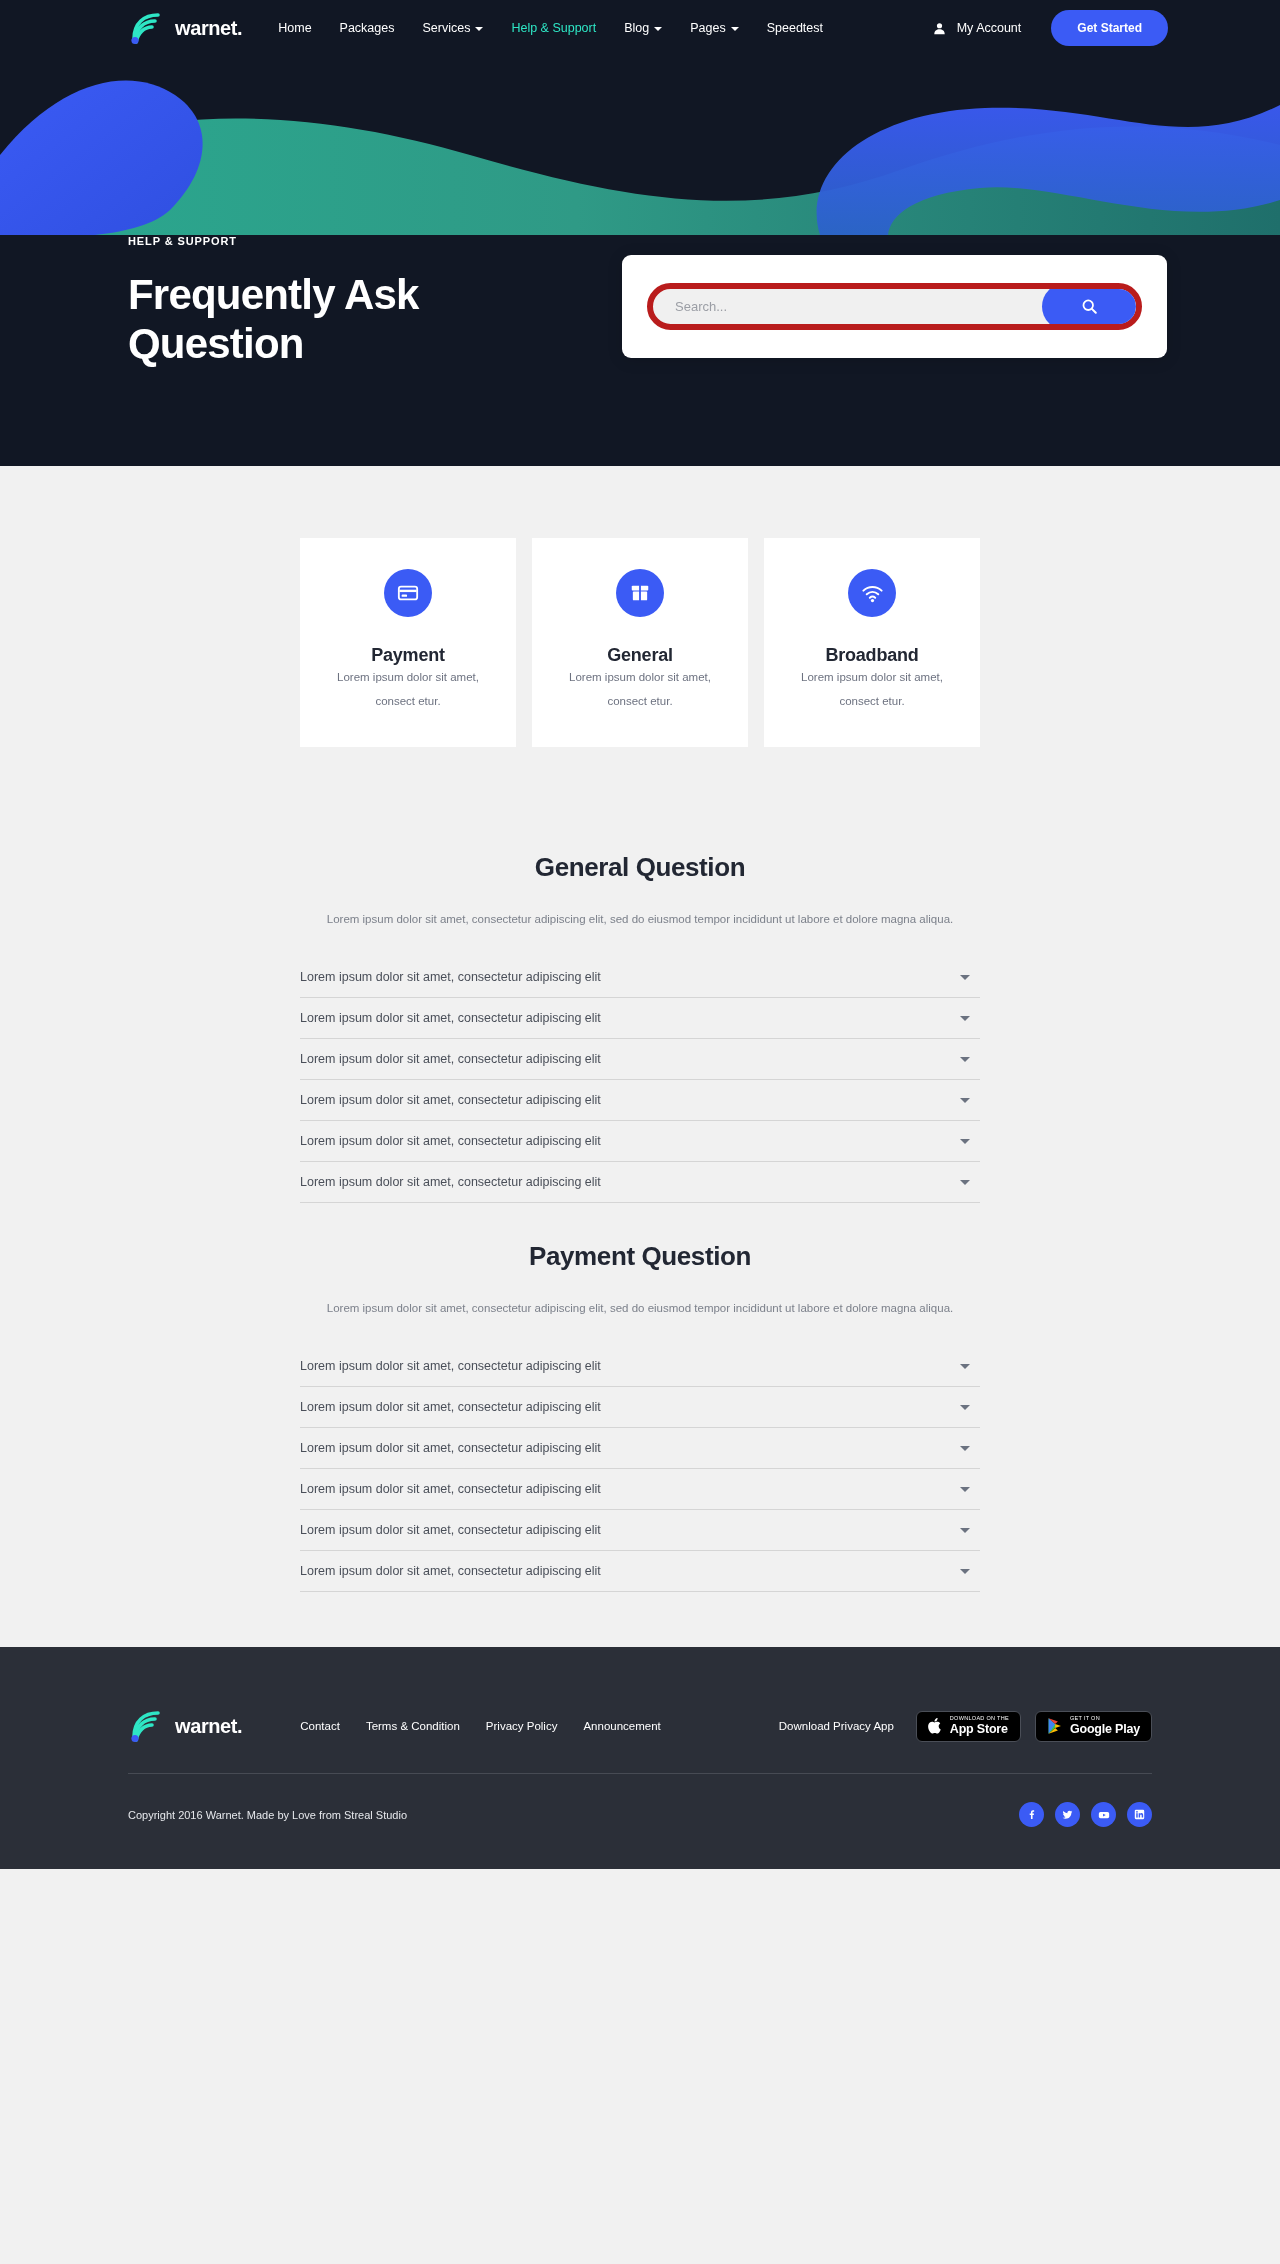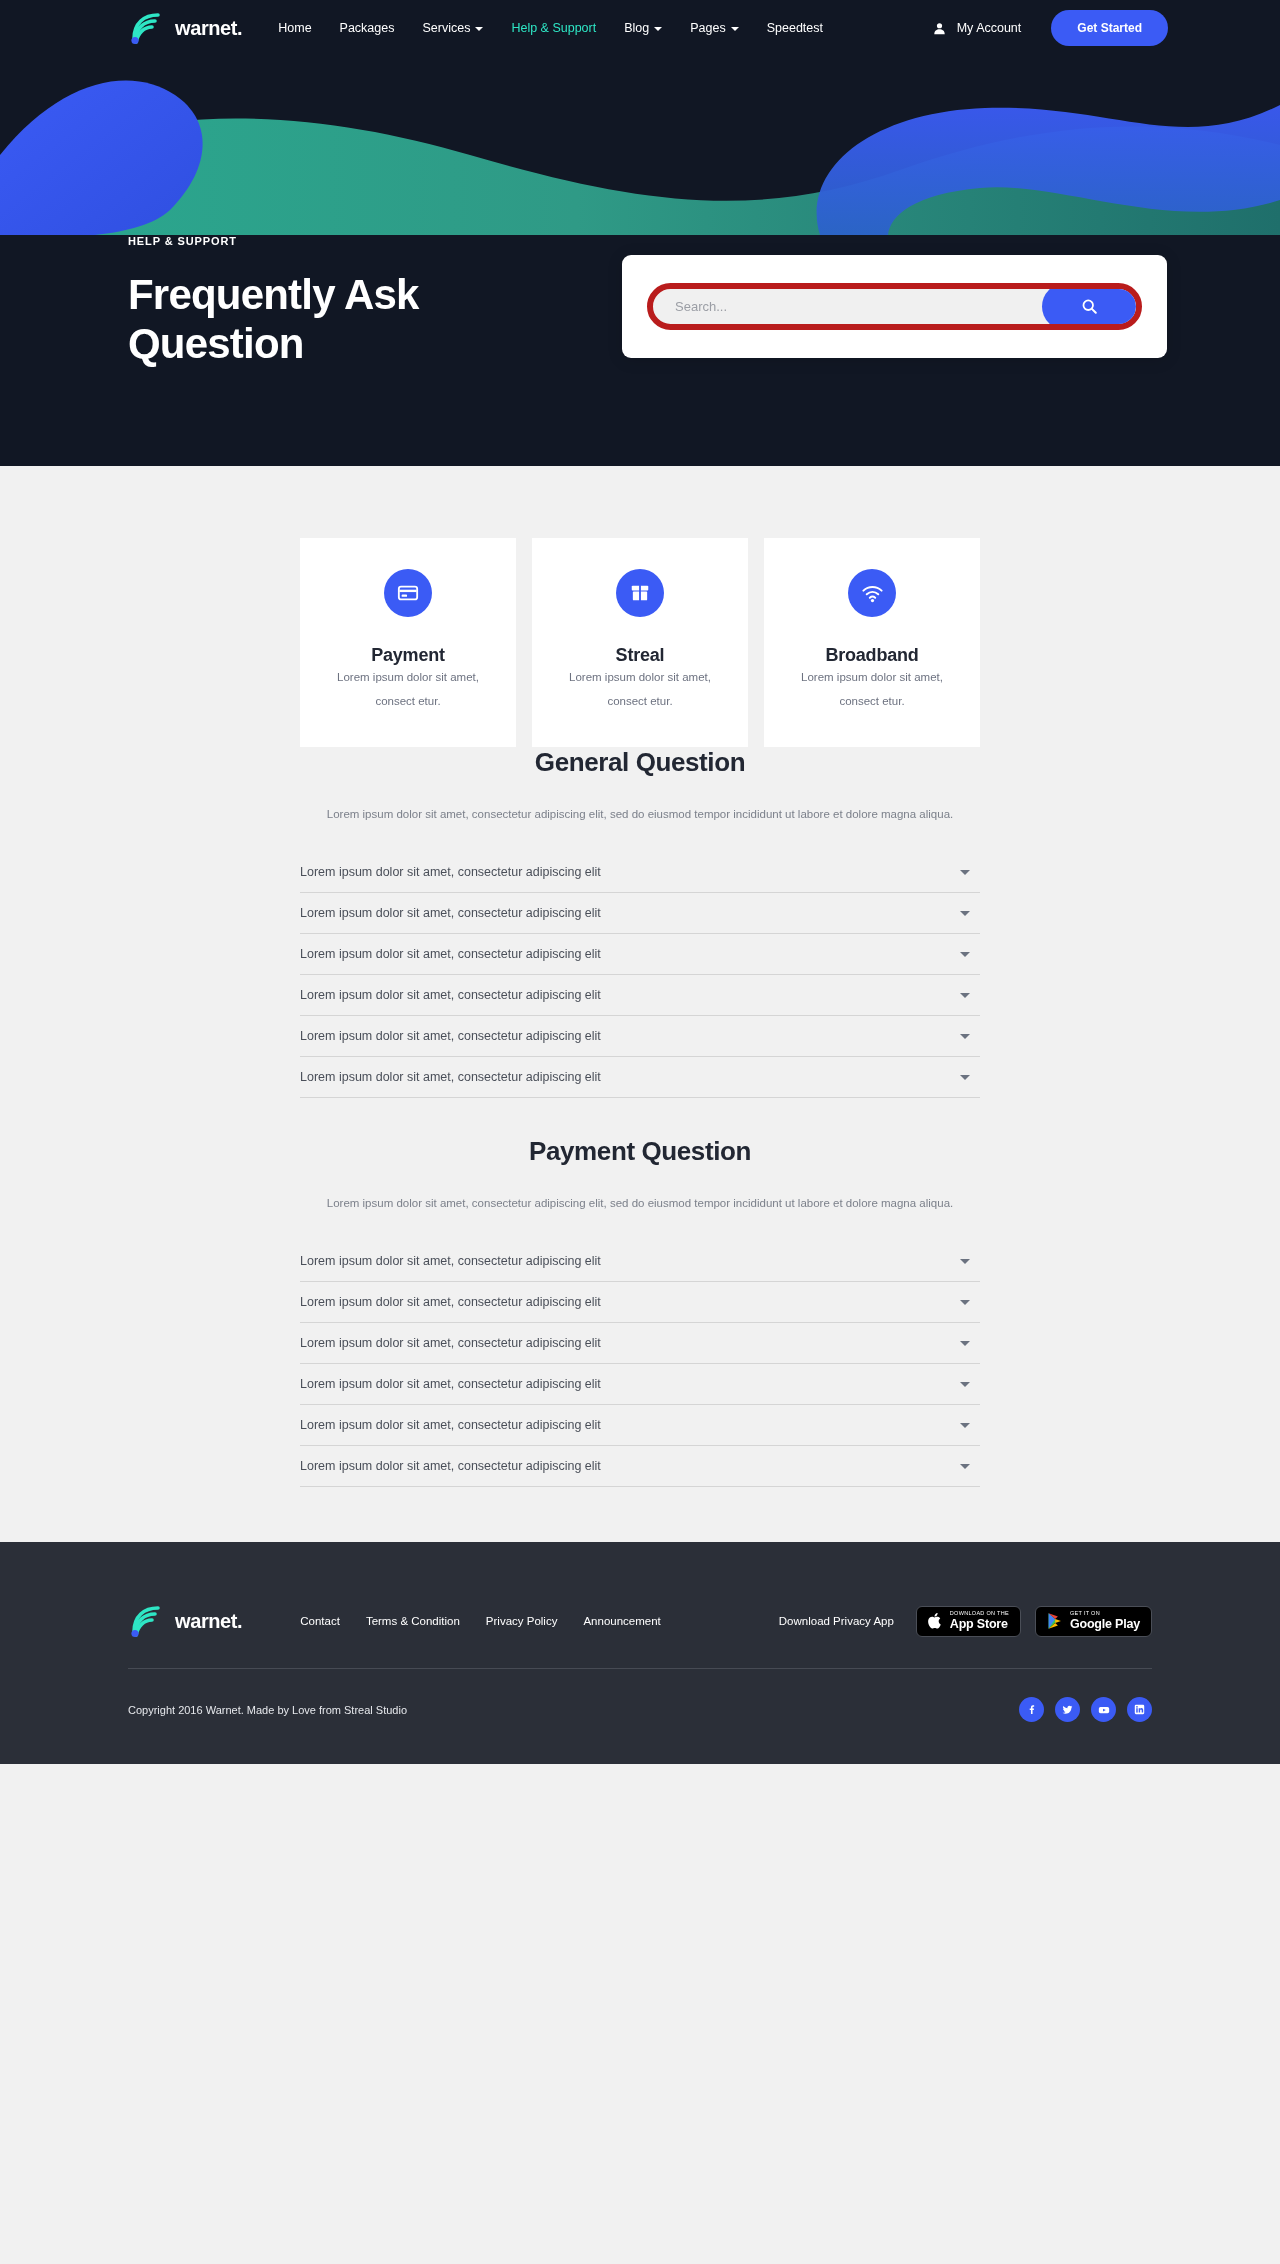--- a/index.html
+++ b/index.html
@@ -197,20 +197,21 @@
   }
   .cat-desc{
     font-size:11.5px;
     color:#6d7280;
     line-height:2.05;
   }
 
   
   .faq-section{
     background:#f1f1f1;
+    padding-top:105px;
   }
   .faq-inner{width:680px;margin:0 auto;}
   .faq-title{
     text-align:center;
     font-size:26px;
     font-weight:bold;
     color:#222733;
     letter-spacing:-.4px;
     margin-bottom:25px;
   }
@@ -440,21 +441,21 @@
   </div>
 
   <div class="cat-card">
     <div class="cat-icon">
       <svg width="22" height="22" viewBox="0 0 24 24">
         <rect x="3" y="4" width="18" height="5.2" rx="1" fill="#ffffff"></rect>
         <rect x="4.2" y="10.4" width="15.6" height="9.6" rx="1" fill="#ffffff"></rect>
         <rect x="11" y="3.4" width="2" height="17.4" fill="#3b5bf5"></rect>
       </svg>
     </div>
-    <div class="cat-title">Streal</div>
+    <div class="cat-title">General</div>
     <div class="cat-desc">Lorem ipsum dolor sit amet, consect etur.</div>
   </div>
 
   <div class="cat-card">
     <div class="cat-icon">
       <svg width="23" height="23" viewBox="0 0 24 24">
         <g fill="none" stroke="#ffffff" stroke-width="2.1" stroke-linecap="round">
           <path d="M2.5 9 C8 4 16 4 21.5 9"></path>
           <path d="M6 12.8 C9.6 9.6 14.4 9.6 18 12.8"></path>
           <path d="M9.2 16.4 C10.8 15 13.2 15 14.8 16.4"></path>

